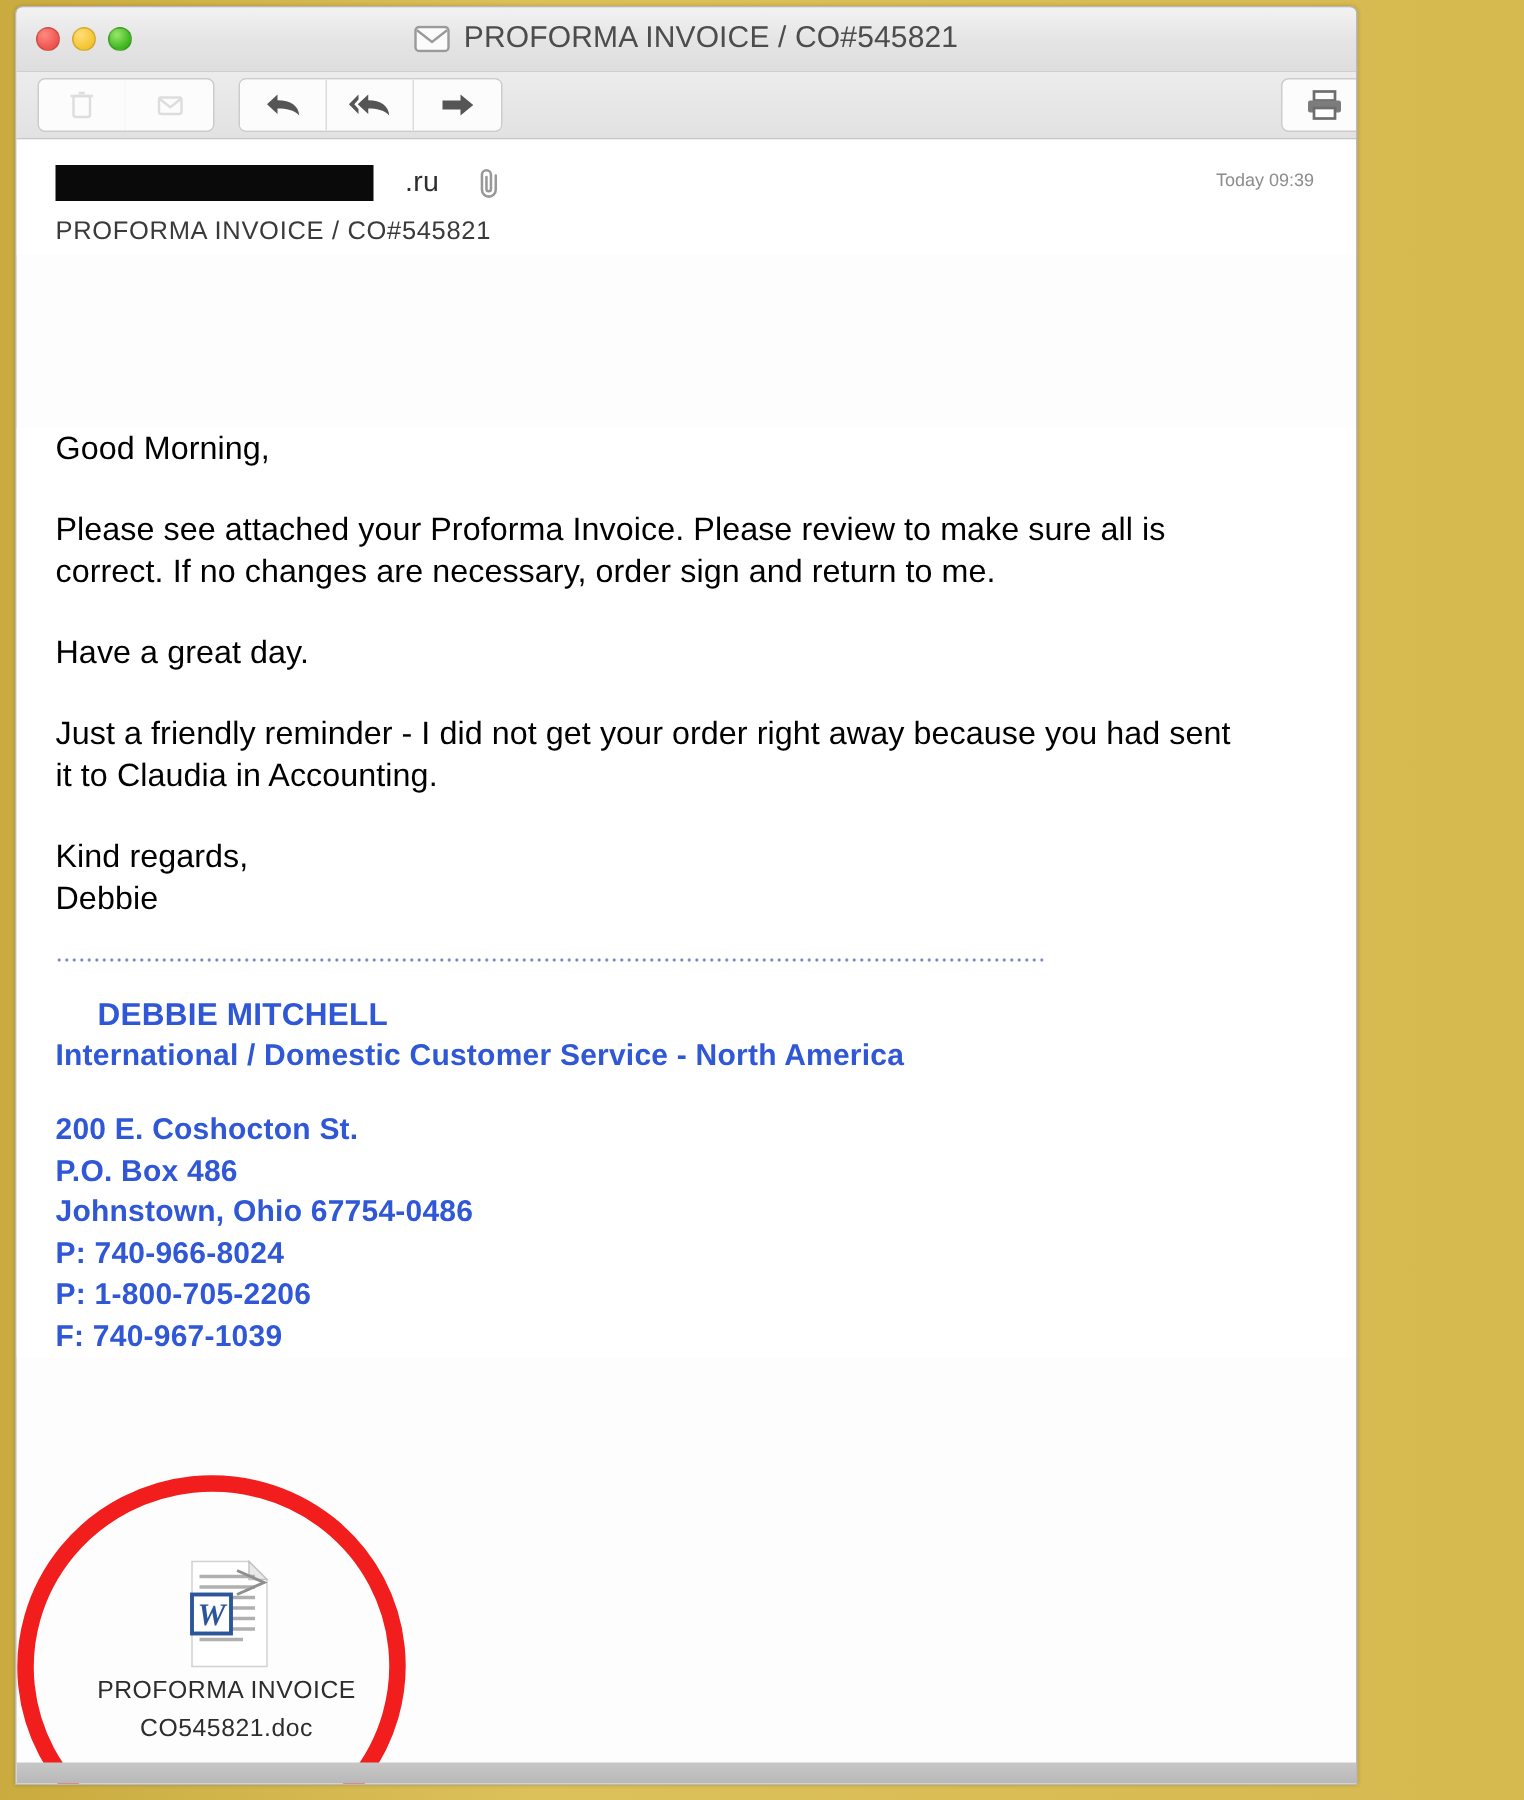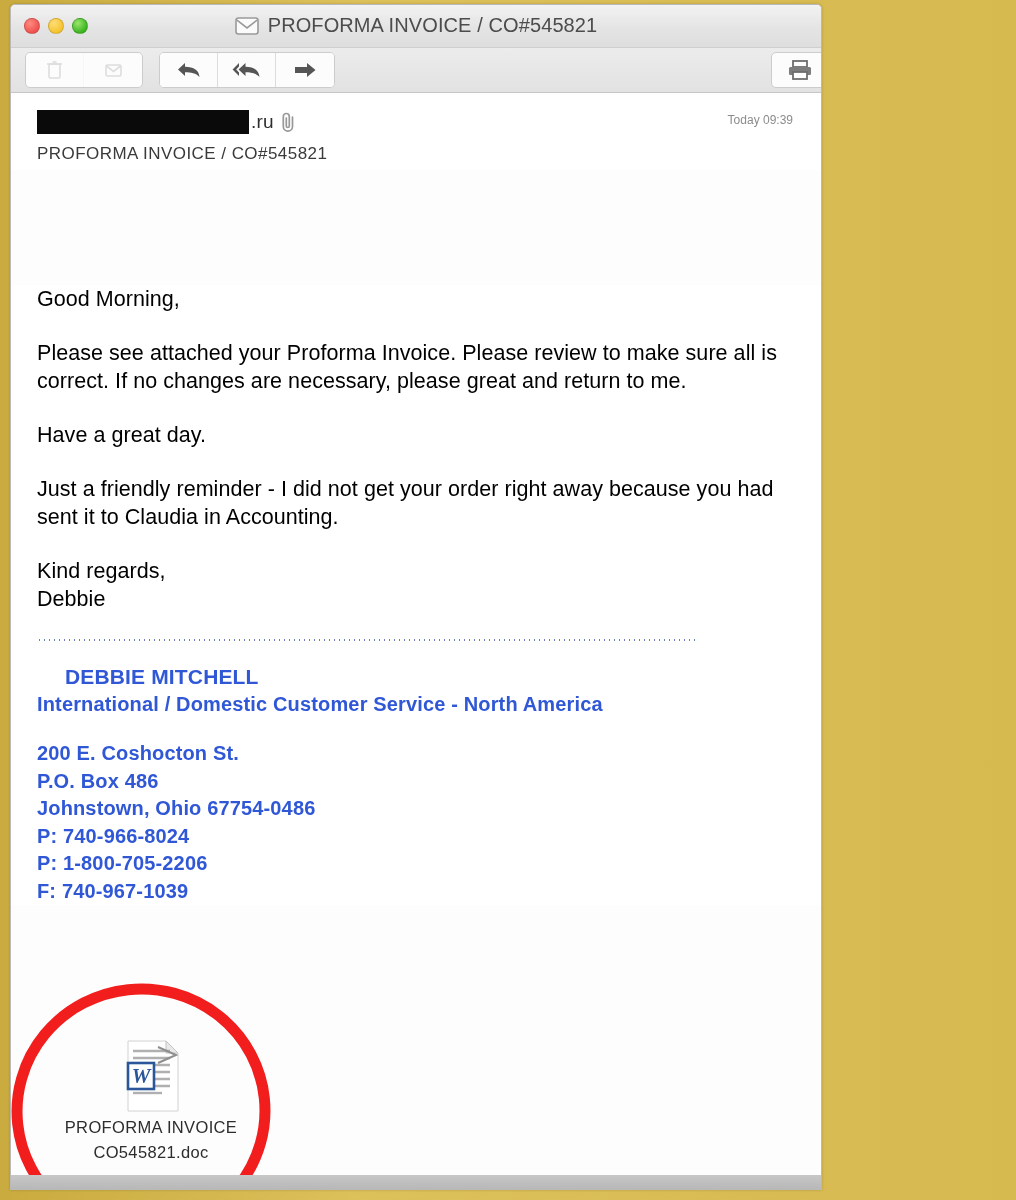--- a/index.html
+++ b/index.html
@@ -19,21 +19,21 @@
     height: 1200px;
     background: linear-gradient(90deg,#c9ab3f 0%, #dcc05a 35%, #d6b94f 100%);
     overflow: hidden;
   }
 
   
   #mail-window {
     position: absolute;
     left: 10px;
     top: 4px;
-    width: 812px;
+    width: 895px;
     height: 1186px;
     background: #fdfdfd;
     border: 1px solid #b9b9b9;
     border-radius: 5px 5px 0 0;
     overflow: hidden;
     box-shadow: 0 0 3px rgba(0,0,0,.18);
   }
 
   
   .titlebar {
@@ -105,21 +105,21 @@
     border-radius: 5px;
   }
 
   
   .msg-header {
     position: relative;
     padding: 16px 22px 6px 26px;
     background: #fff;
   }
   .sender-row {
-    display: flex; align-items: center; gap: 5px;
+    display: flex; align-items: center; gap: 24px;
     height: 26px;
   }
   .redacted {
     display: inline-block;
     width: 212px; height: 24px;
     background: #0a0a0a;
   }
   .domain-suffix {
     font-size: 19px;
     color: #2e2e2e;
@@ -293,21 +293,21 @@
         </svg>
       </div>
       <div class="timestamp">Today 09:39</div>
       <div class="subject-line">PROFORMA INVOICE / CO#545821</div>
     </div>
 
     <div class="msg-body">
 
       <div class="para">Good Morning,</div>
 
-      <div class="para">Please see attached your Proforma Invoice. Please review to make sure all is correct. If no changes are necessary, please great and return to me.</div>
+      <div class="para">Please see attached your Proforma Invoice. Please review to make sure all is correct. If no changes are necessary, order sign and return to me.</div>
 
       <div class="para">Have a great day.</div>
 
       <div class="para">Just a friendly reminder - I did not get your order right away because you had sent it to Claudia in Accounting.</div>
 
       <div class="para" style="white-space:pre-line">Kind regards,
 Debbie</div>
 
       <div class="dotted-sep"></div>
 

